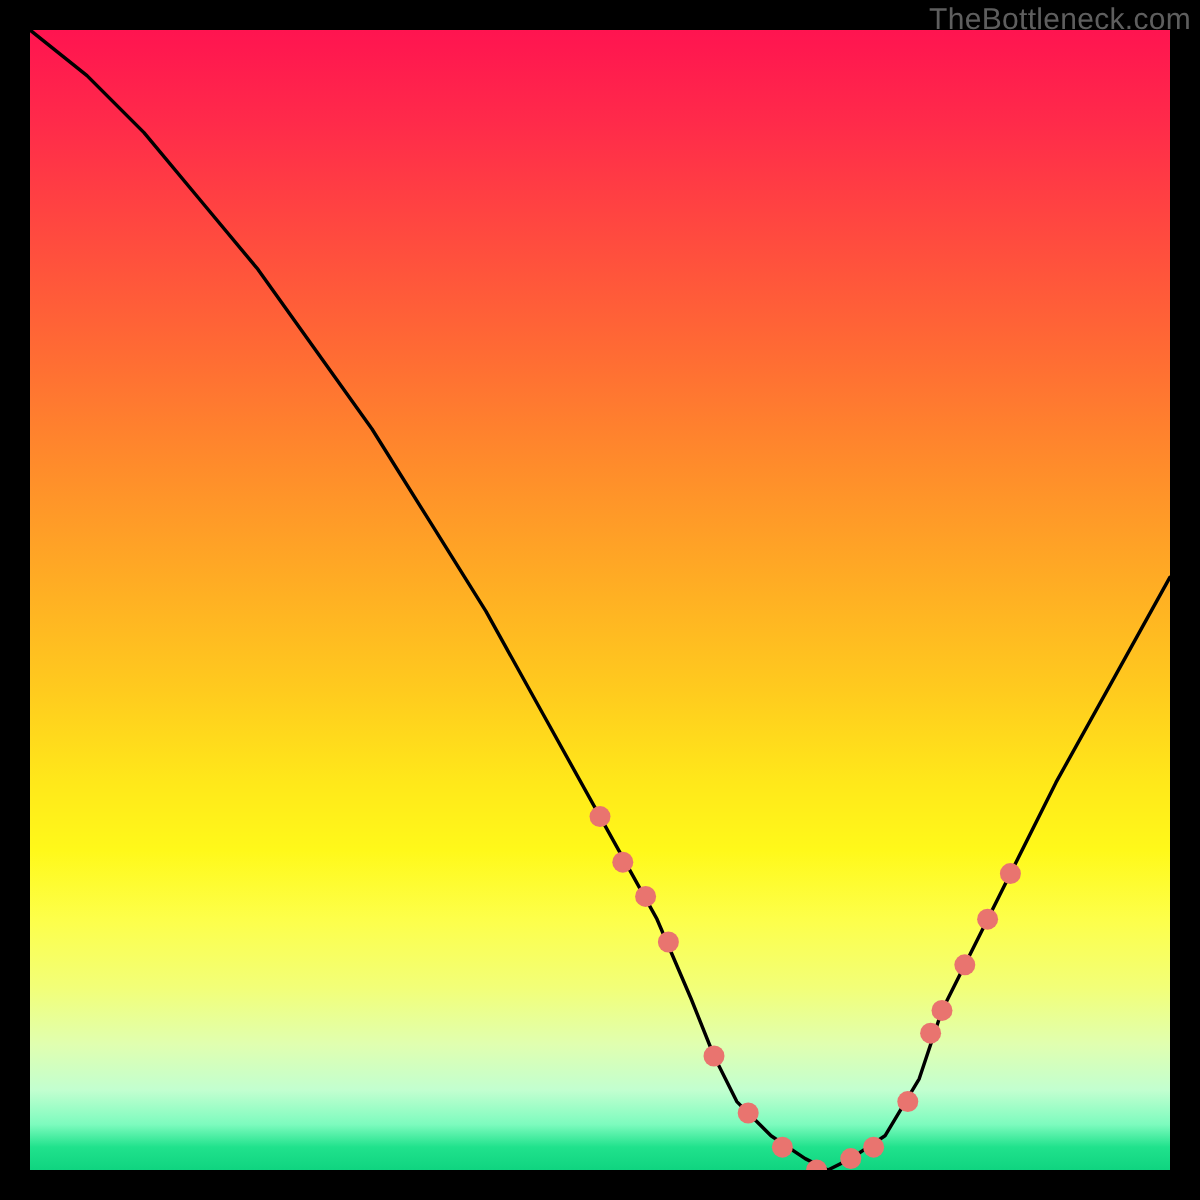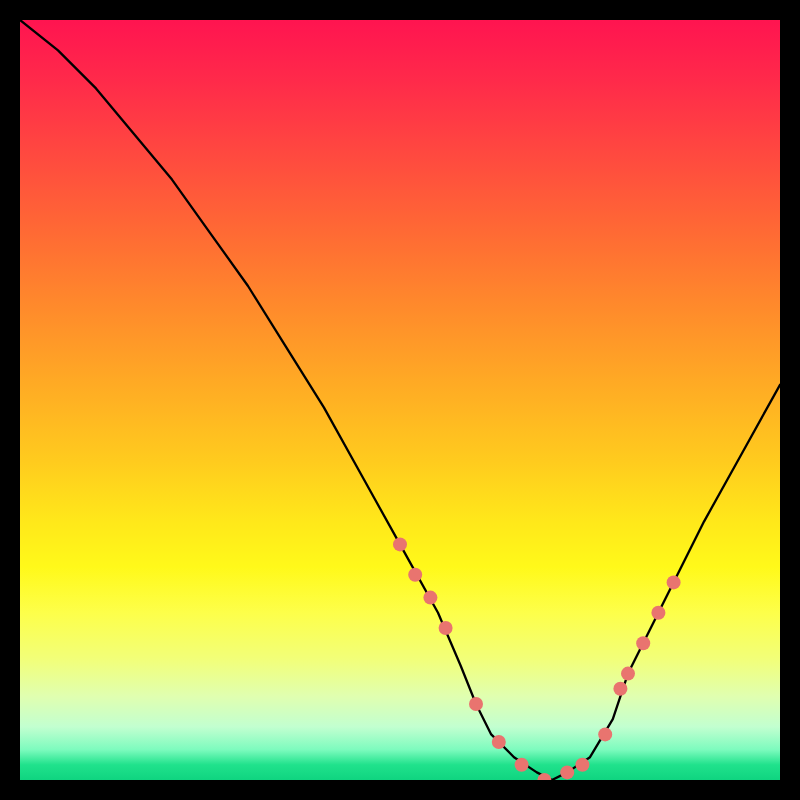--- a/index.html
+++ b/index.html
@@ -84,13 +84,14 @@
           <circle cx="585.2" cy="714.4" r="7" fill="#e9746f"></circle>
           <circle cx="600.4" cy="668.8" r="7" fill="#e9746f"></circle>
           <circle cx="608.0" cy="653.6" r="7" fill="#e9746f"></circle>
           <circle cx="623.2" cy="623.2" r="7" fill="#e9746f"></circle>
           <circle cx="638.4" cy="592.8" r="7" fill="#e9746f"></circle>
           <circle cx="653.6" cy="562.4" r="7" fill="#e9746f"></circle>
         </g>
     </svg>
   </div>
 
+  <div class="watermark">TheBottleneck.com</div>
 </div>
 
 </body></html>

